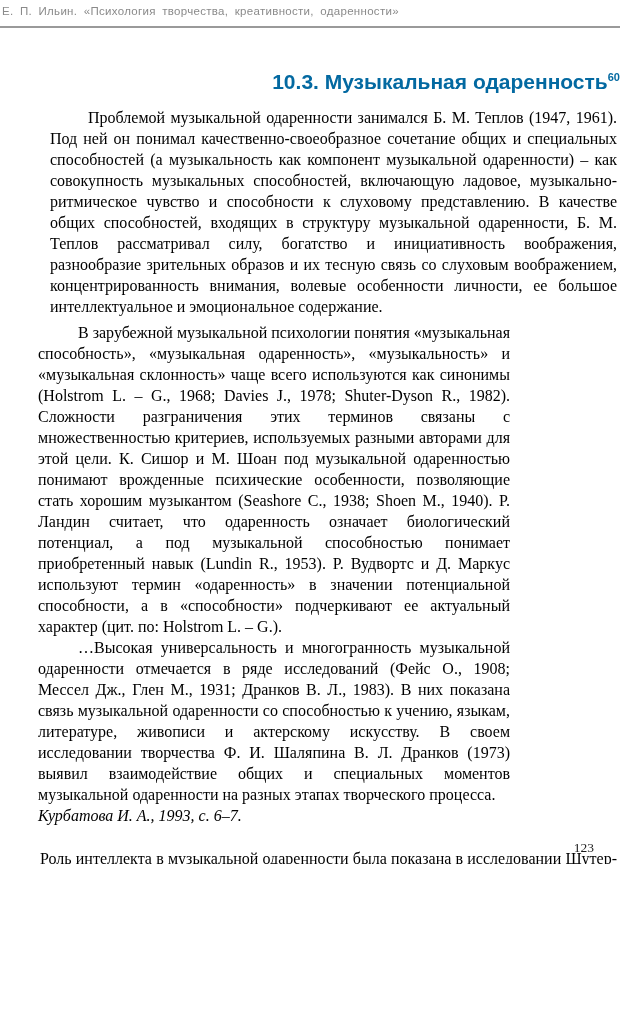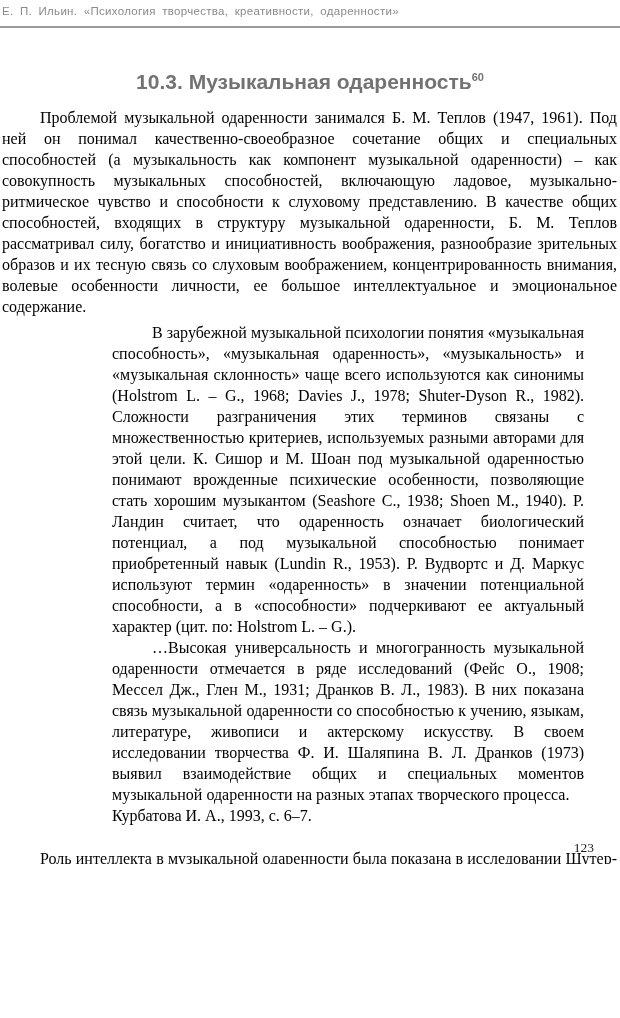--- a/index.html
+++ b/index.html
@@ -23,60 +23,61 @@
   }
   .head-rule {
     margin-top: 9px;
     border: 0;
     border-top: 2px solid #9a9a9a;
     height: 0;
   }
   
   .chapter-title {
     margin: 42px 0 0 0;
-    text-align: center;
+    text-align: right;
     font-family: "Liberation Sans", sans-serif;
     font-weight: bold;
     font-size: 21px;
-    color: #737373;
+    color: #0369a1;
   }
   .chapter-title .fn-ref {
     font-size: 11px;
     vertical-align: super;
     line-height: 0;
   }
   
   .content {
     padding: 0 3px 0 2px;
   }
   .body-par {
     margin: 0;
     font-size: 16px;
     line-height: 21px;
     text-align: justify;
     text-indent: 38px;
   }
-  .par-1 { margin-top: 13px; }
+  .par-1 { margin-top: 13px; margin-left: 48px; }
   .par-3 { margin-top: 22px; font-family: Liberation Serif, serif; }
   
   .quote-block {
-    margin: 5px 0 0 110px;
+    margin: 5px 0 0 36px;
     width: 472px;
   }
   .quote-par {
     margin: 0;
     font-size: 16px;
     line-height: 21px;
     text-align: justify;
     text-indent: 40px;
   }
   .quote-source {
     margin: 0;
     font-size: 16px;
     line-height: 21px;
+    font-style: italic;
     text-align: left;
     text-indent: 0;
   }
   
   .footnote-block {
     position: absolute;
     left: 2px;
     right: 4px;
     top: 915px;
   }

